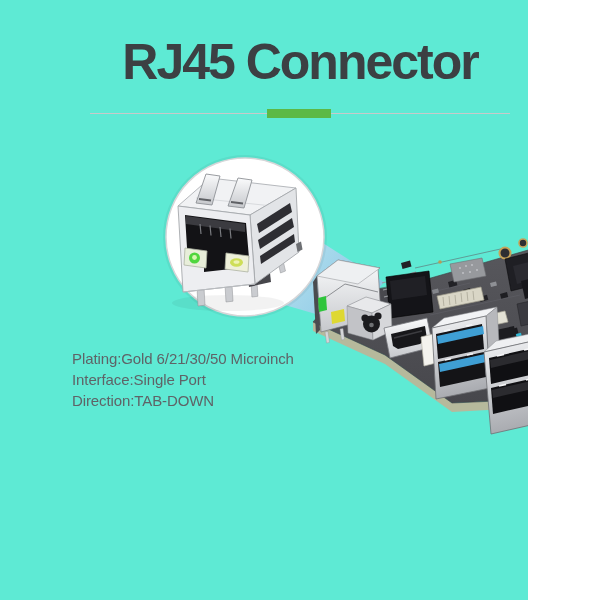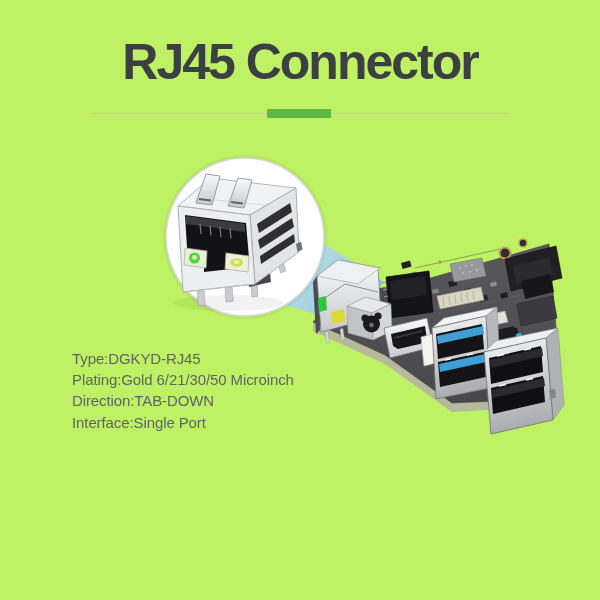--- a/index.html
+++ b/index.html
@@ -1,16 +1,16 @@
 <!DOCTYPE html>
 <html><head>
 <meta charset="utf-8">
 <style>
   html,body{margin:0;padding:0;background:#ffffff;}
-  .stage{position:relative;width:600px;height:600px;background:#bef264;overflow:hidden;
+  .stage{position:relative;width:528px;height:600px;background:#5eead4;overflow:hidden;
          font-family:"Liberation Sans",sans-serif;}
   .title{position:absolute;top:37px;left:0;width:600px;margin:0;text-align:center;
          font-family:"Liberation Sans",sans-serif;font-weight:bold;font-size:50px;line-height:50px;
          letter-spacing:-2px;color:#3c4043;}
   .divider-line{position:absolute;top:113px;left:90px;width:420px;height:1px;background:#c9c9c9;}
   .divider-accent{position:absolute;top:109px;left:267px;width:64px;height:9px;background:#5cb946;}
   .figure-svg{position:absolute;top:0;left:0;width:600px;height:600px;}
   .specs{position:absolute;top:348px;left:72px;color:#5f6367;font-size:15px;line-height:21.2px;
          letter-spacing:-0.1px;}
   .spec-line{white-space:pre;}
@@ -204,19 +204,18 @@
       <g>
         <path d="M226,253 L249,256 L248,272 L225,269 Z" fill="#eef0da" stroke="#adb3a2" stroke-width="0.8"></path>
         <ellipse cx="236.5" cy="262.5" rx="6.5" ry="4.2" fill="#cede58"></ellipse>
         <ellipse cx="236.5" cy="262" rx="3" ry="1.8" fill="#eef3b2"></ellipse>
       </g>
       <path d="M183,292 L255,284" stroke="#b9bcc0" stroke-width="1"></path>
     </g>
   </svg>
 
   <div class="specs">
-    <div class="spec-line">Type:DGKYD-RJ45</div>
     <div class="spec-line">Plating:Gold 6/21/30/50 Microinch</div>
+    <div class="spec-line">Interface:Single Port</div>
     <div class="spec-line">Direction:TAB-DOWN</div>
-    <div class="spec-line">Interface:Single Port</div>
   </div>
 
 </div>
 
 </body></html>

